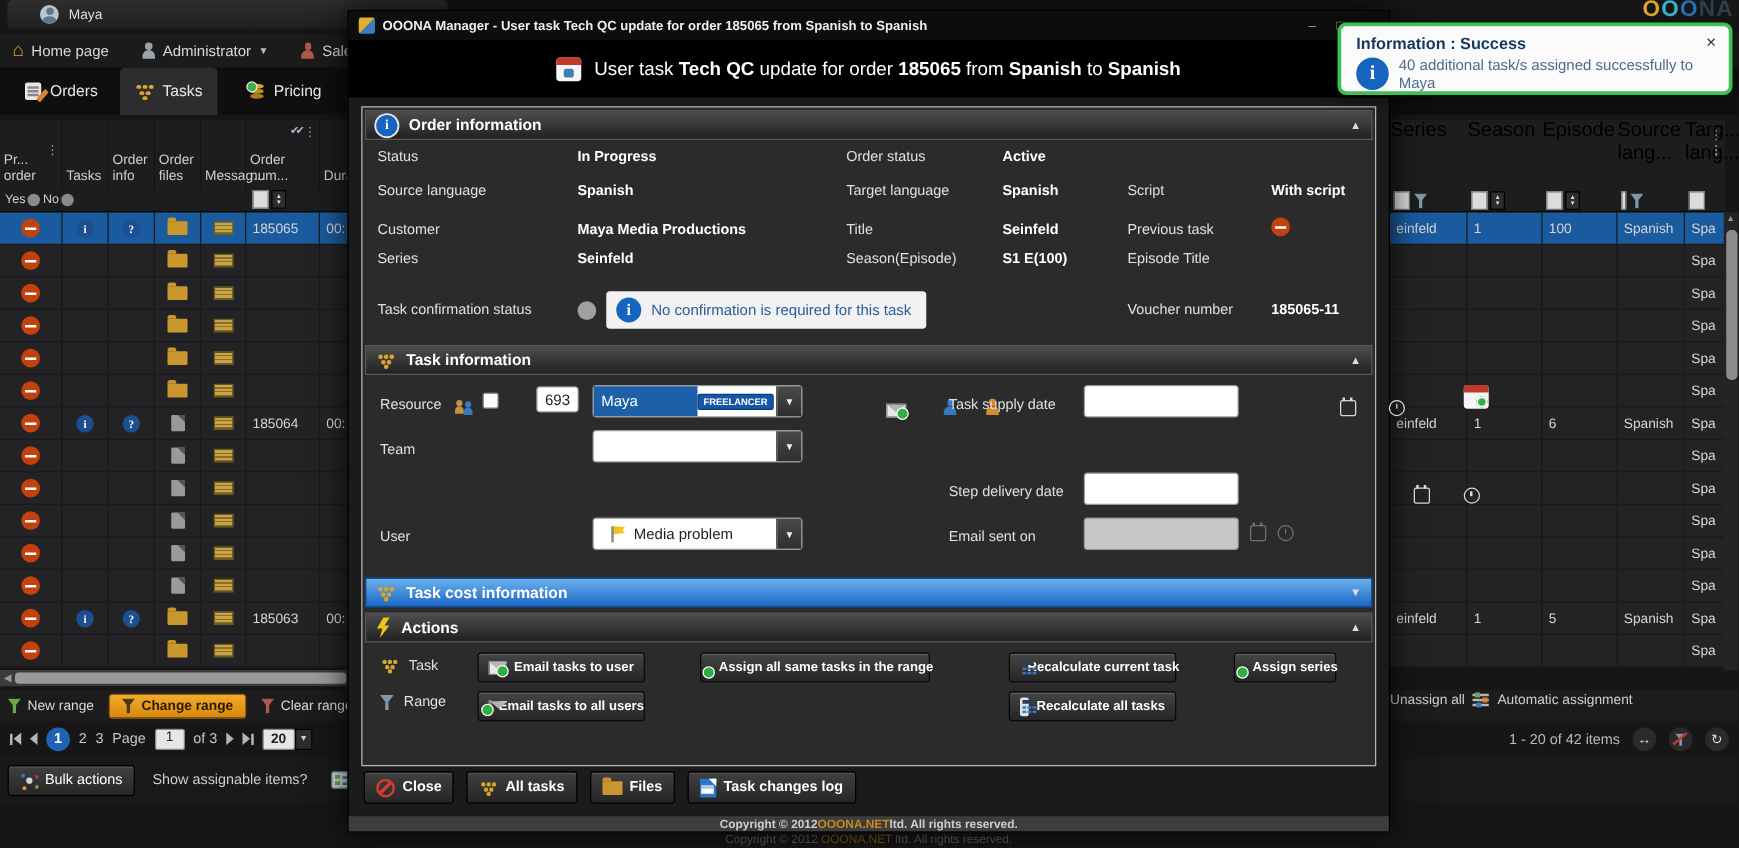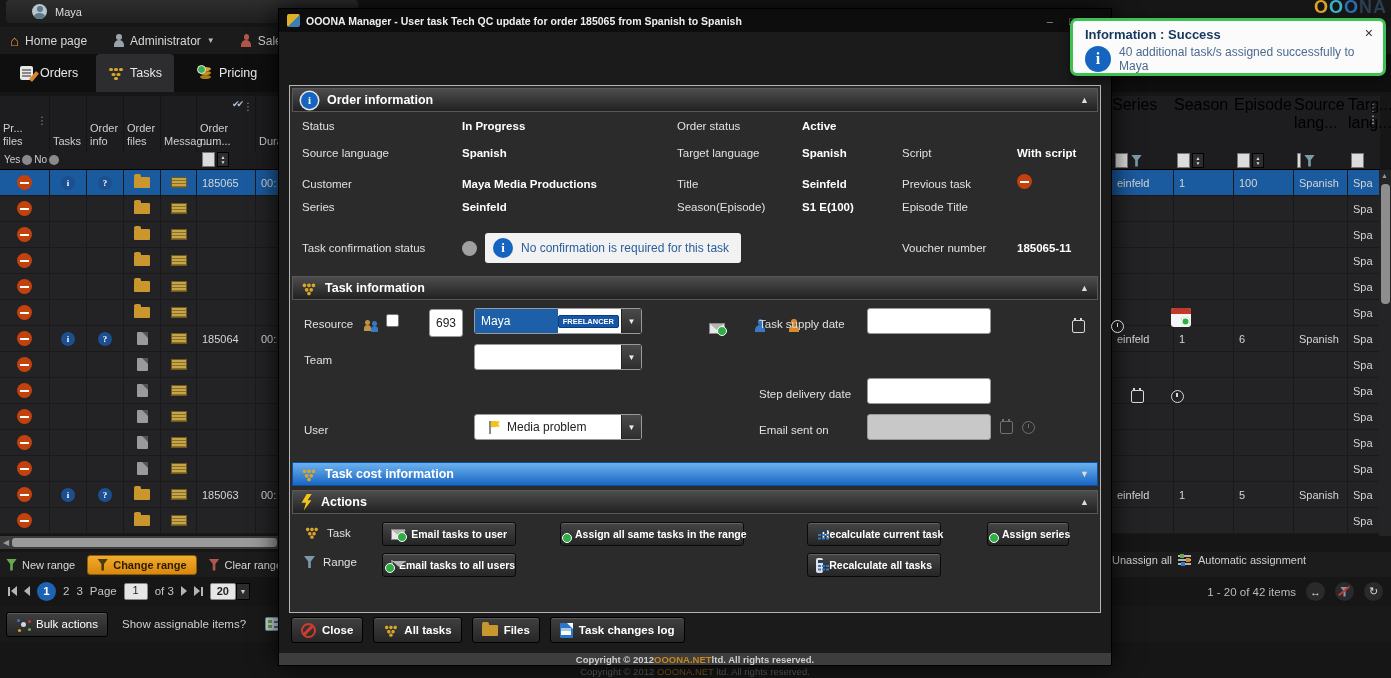--- a/index.html
+++ b/index.html
@@ -231,21 +231,21 @@
         <span>Pricing</span>
       </div>
     <div class="tab" style="left:268px">
         <span class="ic-money"></span>
         <span>Cost</span>
       </div>
   </div>
 
   <div class="abs lt-head">
     <div class="hc pre" style="width:50px"><span>Pr...
-files</span><span class="dots-v">⋮</span></div>
+order</span><span class="dots-v">⋮</span></div>
     <div class="hc" style="width:37px"><span>Tasks</span></div>
     <div class="hc pre" style="width:37px"><span>Order
 info</span></div>
     <div class="hc pre" style="width:37px"><span>Order
 files</span></div>
     <div class="hc" style="width:36px"><span>Messag...</span></div>
     <div class="hc pre" style="width:59px"><span>Order
 num...</span>
       <span class="dblcheck">✔✔</span>
       <span class="dots-v" style="top:4px">⋮</span>
@@ -711,20 +711,24 @@
   </div>
 
   <div class="abs modal">
     <div class="m-titlebar">
       <span class="ic-diamond"></span>
       <span class="t">OOONA Manager - User task Tech QC update for order 185065 from Spanish to Spanish</span>
       <span class="m-ctrl">–</span>
       <span class="m-ctrl">□</span>
       <span class="m-ctrl">×</span>
     </div>
+    <div class="m-header">
+      <span class="ic-cal"></span>
+      <span><span>User task</span> <b>Tech QC</b> <span>update for order</span> <b>185065</b> <span>from</span> <b>Spanish</b> <span>to</span> <b>Spanish</b></span>
+    </div>
 
     <div class="panel">
 
       <div class="sec-head" style="top:2px">
         <span class="ic-i-circle">i</span>
         <span>Order information</span>
         <span class="collapse">▲</span>
       </div>
       <div class="gridrow" style="top:34px">
         <span class="lbl">Status</span>
@@ -773,21 +777,21 @@
 
       <div class="sec-head" style="top:190px">
         <span class="ic-dots" style="transform:scale(.9)"></span>
         <span>Task information</span>
         <span class="collapse">▲</span>
       </div>
       <div class="abs" style="left:2px;right:2px;top:214px;height:158px">
         <span class="abs lbl" style="left:12px;top:18px">Resource</span>
         <span class="abs ic-duo" style="left:72px;top:14px"></span>
         <span class="abs chk" style="left:94px;top:14px"></span>
-        <span class="abs whitebox" style="left:137px;top:9px;width:34px;height:28px;justify-content:center">693</span>
+        <span class="abs whitebox" style="left:137px;top:9px;width:34px;height:21px;justify-content:center">693</span>
         <span class="abs whitebox" style="left:182px;top:8px;width:168px;height:26px;padding:0">
           <span class="name-sel">Maya</span>
           <span class="badge">FREELANCER</span>
           <span class="combo-arrow">▼</span>
         </span>
         <span class="abs ic-env green" style="left:397px;top:15px"></span>
         <span class="abs ic-person blue" style="left:422px;top:13px"></span>
         <span class="abs ic-person orange" style="left:440px;top:13px"></span>
         <span class="abs lbl" style="left:467px;top:18px">Task supply date</span>
         <span class="abs whitebox" style="left:575px;top:8px;width:124px;height:26px"></span>

